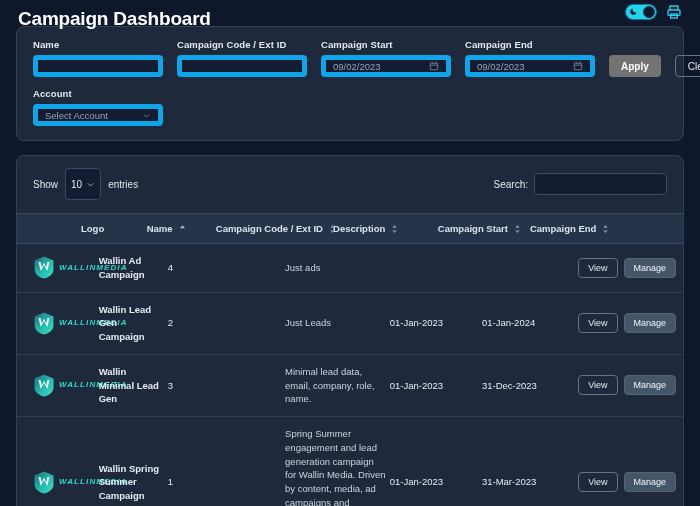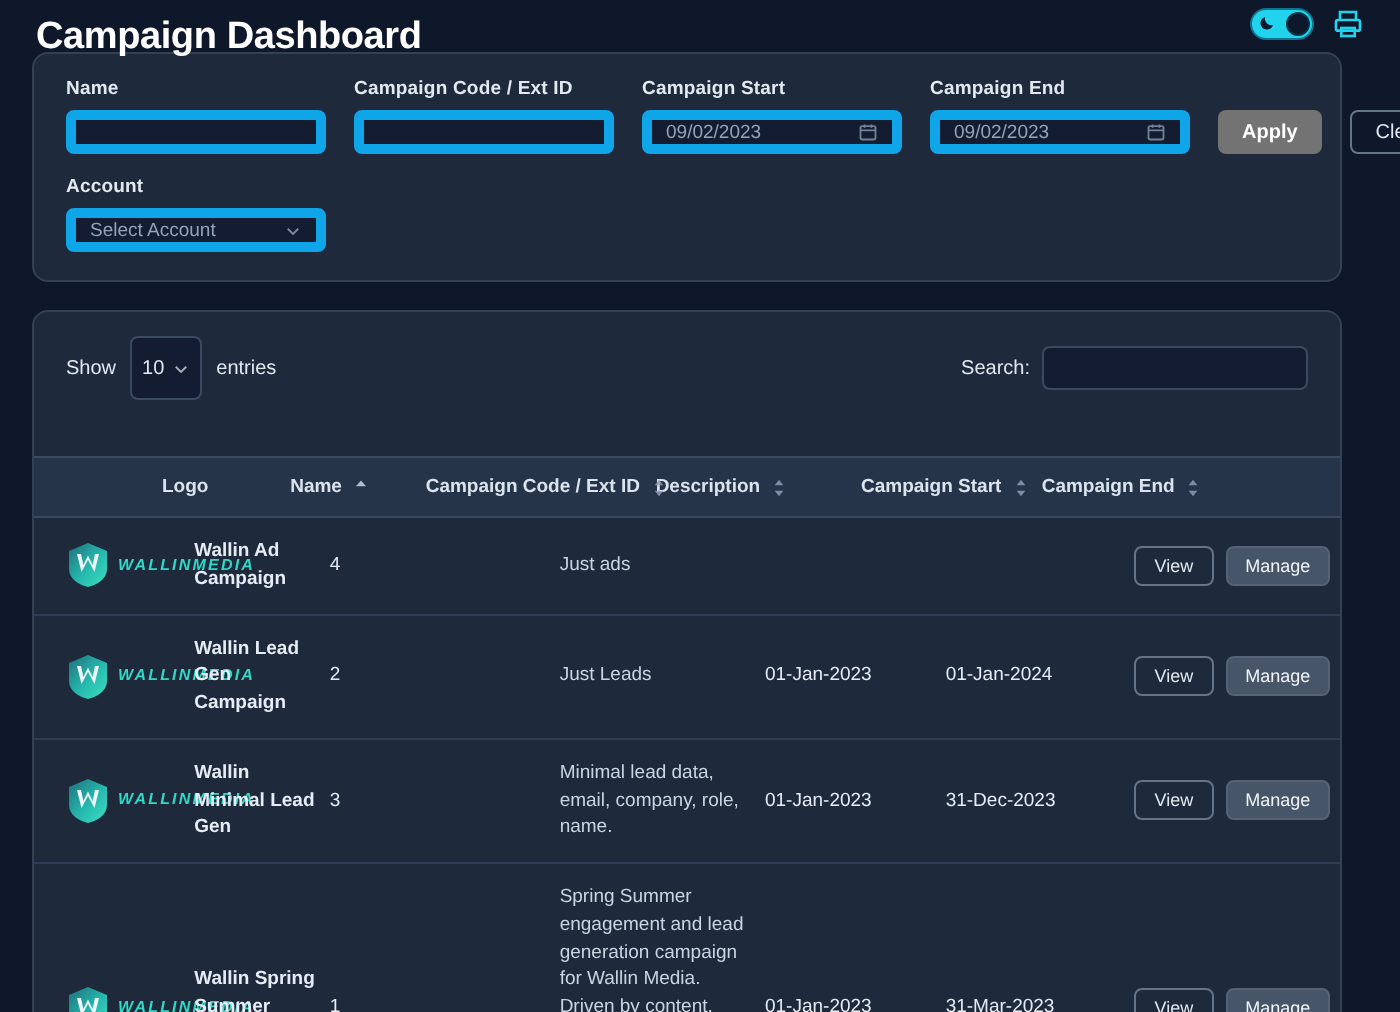--- a/index.html
+++ b/index.html
@@ -42,21 +42,21 @@
     position: absolute; left: 3px; top: 2px;
     width: 9px; height: 9px;
   }
   .printer-icon { width: 16px; height: 16px; display: block; }
 
   
   .panel {
     background: #1e293b;
     border: 1px solid #334155;
     border-radius: 8px;
-    margin: 0 29px 14px 16px;
+    margin: 0 16px 14px 16px;
   }
   .filter-panel { padding: 12px 16px 14px 16px; }
 
   .filter-row {
     display: flex;
     align-items: flex-end;
     gap: 14px;
   }
   .field { display: flex; flex-direction: column; }
   .field-label {
@@ -107,21 +107,21 @@
     font-size: 10px;
     font-family: "Liberation Sans", sans-serif;
     cursor: pointer;
   }
   .filter-row-2 { margin-top: 11px; }
 
   
   .table-panel { padding: 0; overflow: hidden; }
   .table-controls {
     display: flex; align-items: center; justify-content: space-between;
-    padding: 12px 16px 28px 16px;
+    padding: 12px 16px 13px 16px;
   }
   .show-entries {
     display: flex; align-items: center; gap: 7px;
     color: #e2e8f0; font-size: 10px;
   }
   .entries-select {
     background: #131c30;
     border: 1px solid #3b4a63;
     border-radius: 4px;
     height: 32px;

